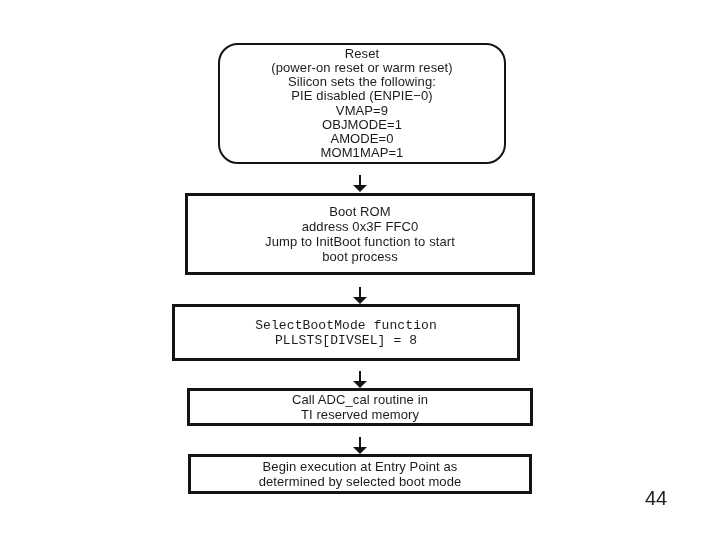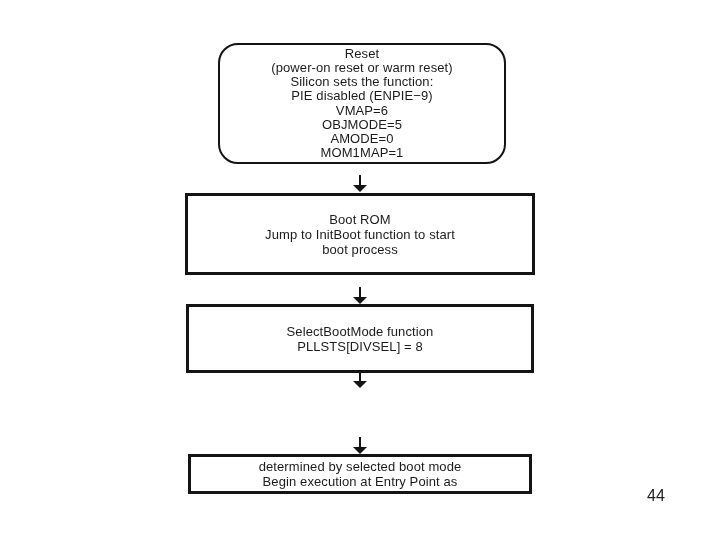--- a/index.html
+++ b/index.html
@@ -27,21 +27,21 @@
     letter-spacing: 0.1px;
   }
   .flow-box .line { white-space: nowrap; }
   #box-reset {
     left: 218px; top: 43px; width: 288px; height: 121px;
     border-radius: 20px;
     border-width: 2.5px;
     line-height: 14.1px;
   }
   #box-boot-rom   { left: 185px; top: 193px; width: 350px; height: 82px; justify-content: center; }
-  #box-select-boot{ left: 186px; top: 304px; width: 348px; height: 69px; }
+  #box-select-boot{ left: 172px; top: 304px; width: 348px; height: 57px; font-family: Liberation Mono, monospace; }
   #box-adc-cal    { left: 187px; top: 388px; width: 346px; height: 38px; }
   #box-begin-exec { left: 188px; top: 454px; width: 344px; height: 40px; }
 
   .arrow {
     position: absolute;
     width: 14px;
     display: flex;
     flex-direction: column;
     align-items: center;
   }
@@ -55,72 +55,77 @@
   #arrow-1 { left: 353px; top: 175px; }
   #arrow-2 { left: 353px; top: 287px; }
   #arrow-3 { left: 353px; top: 371px; }
   #arrow-4 { left: 353px; top: 437px; }
 
   .page-number {
     position: absolute;
     left: 643px; top: 487px;
     width: 26px;
     text-align: center;
-    font-size: 16px;
+    font-size: 20px;
     color: #222222;
   }
 </style>
 </head>
 <body>
 
 <div class="slide">
 
   <div class="flow-box" id="box-reset">
     <div class="line">Reset</div>
     <div class="line">(power-on reset or warm reset)</div>
-    <div class="line">Silicon sets the function:</div>
-    <div class="line">PIE disabled (ENPIE−9)</div>
-    <div class="line">VMAP=6</div>
-    <div class="line">OBJMODE=5</div>
+    <div class="line">Silicon sets the following:</div>
+    <div class="line">PIE disabled (ENPIE−0)</div>
+    <div class="line">VMAP=9</div>
+    <div class="line">OBJMODE=1</div>
     <div class="line">AMODE=0</div>
     <div class="line">MOM1MAP=1</div>
   </div>
 
   <div class="arrow" id="arrow-1">
     <div class="arrow-shaft"></div>
     <div class="arrow-head"></div>
   </div>
 
   <div class="flow-box" id="box-boot-rom">
     <div class="line">Boot ROM</div>
+    <div class="line">address 0x3F FFC0</div>
     <div class="line">Jump to InitBoot function to start</div>
     <div class="line">boot process</div>
   </div>
 
   <div class="arrow" id="arrow-2">
     <div class="arrow-shaft"></div>
     <div class="arrow-head"></div>
   </div>
 
   <div class="flow-box" id="box-select-boot">
     <div class="line">SelectBootMode function</div>
     <div class="line">PLLSTS[DIVSEL] = 8</div>
   </div>
 
   <div class="arrow" id="arrow-3">
     <div class="arrow-shaft"></div>
     <div class="arrow-head"></div>
   </div>
 
+  <div class="flow-box" id="box-adc-cal">
+    <div class="line">Call ADC_cal routine in</div>
+    <div class="line">TI reserved memory</div>
+  </div>
 
   <div class="arrow" id="arrow-4">
     <div class="arrow-shaft"></div>
     <div class="arrow-head"></div>
   </div>
 
   <div class="flow-box" id="box-begin-exec">
+    <div class="line">Begin execution at Entry Point as</div>
     <div class="line">determined by selected boot mode</div>
-    <div class="line">Begin execution at Entry Point as</div>
   </div>
 
   <div class="page-number">44</div>
 
 </div>
 
 </body></html>

